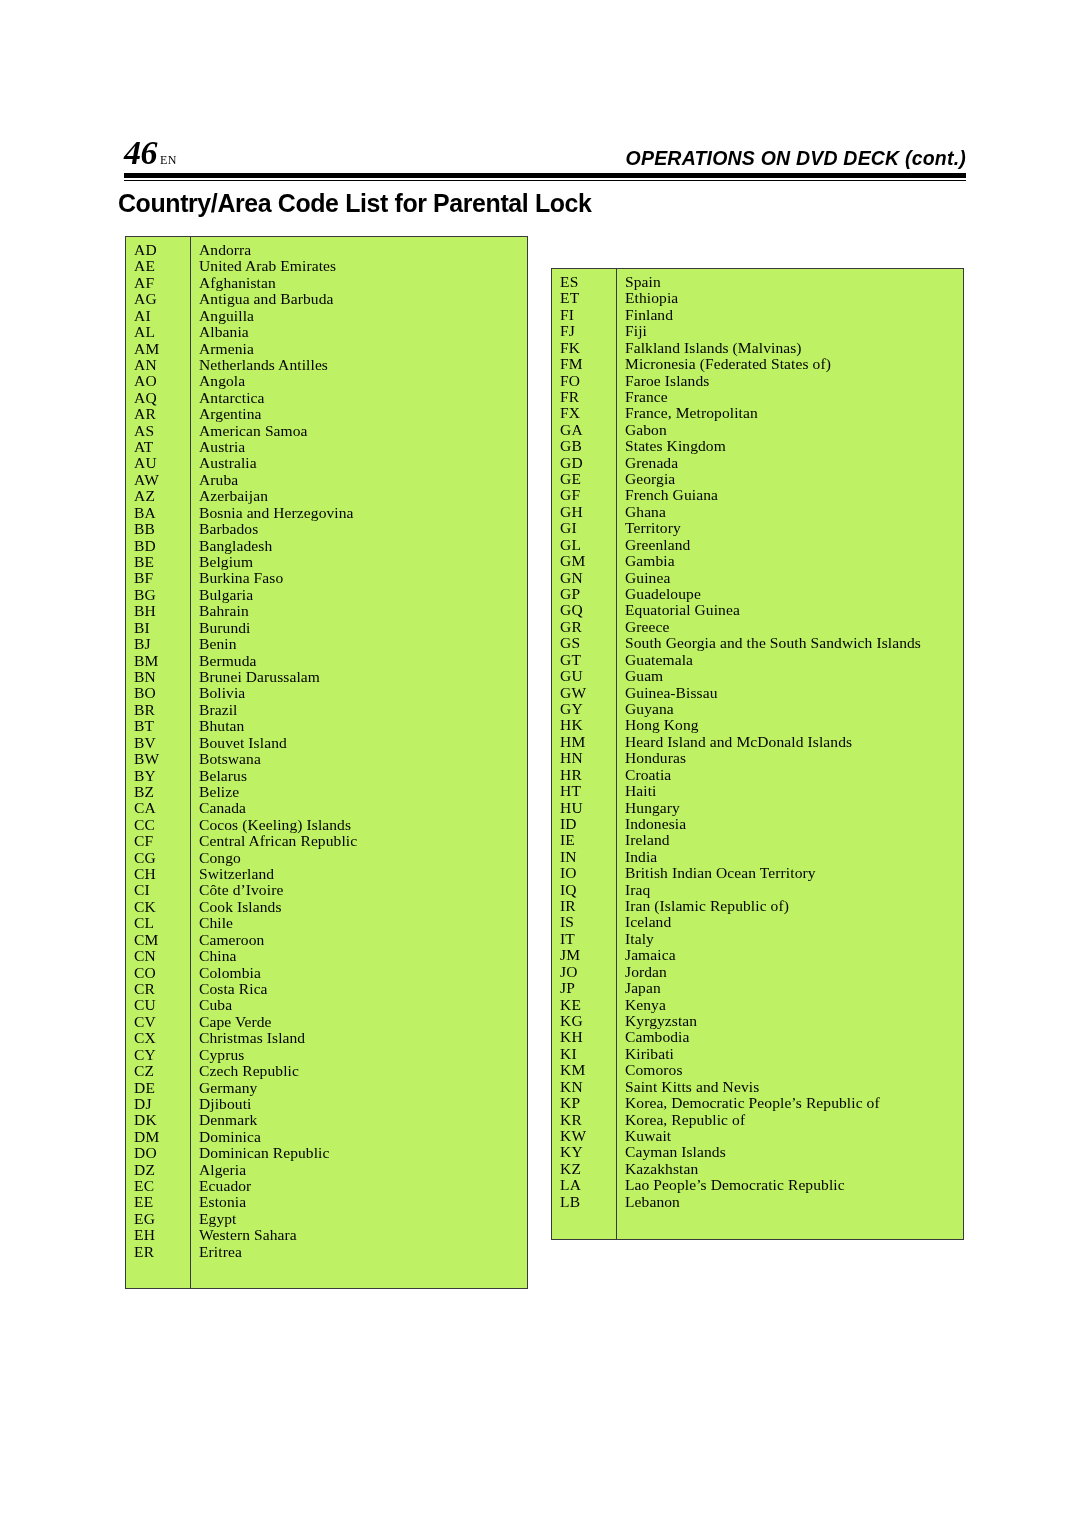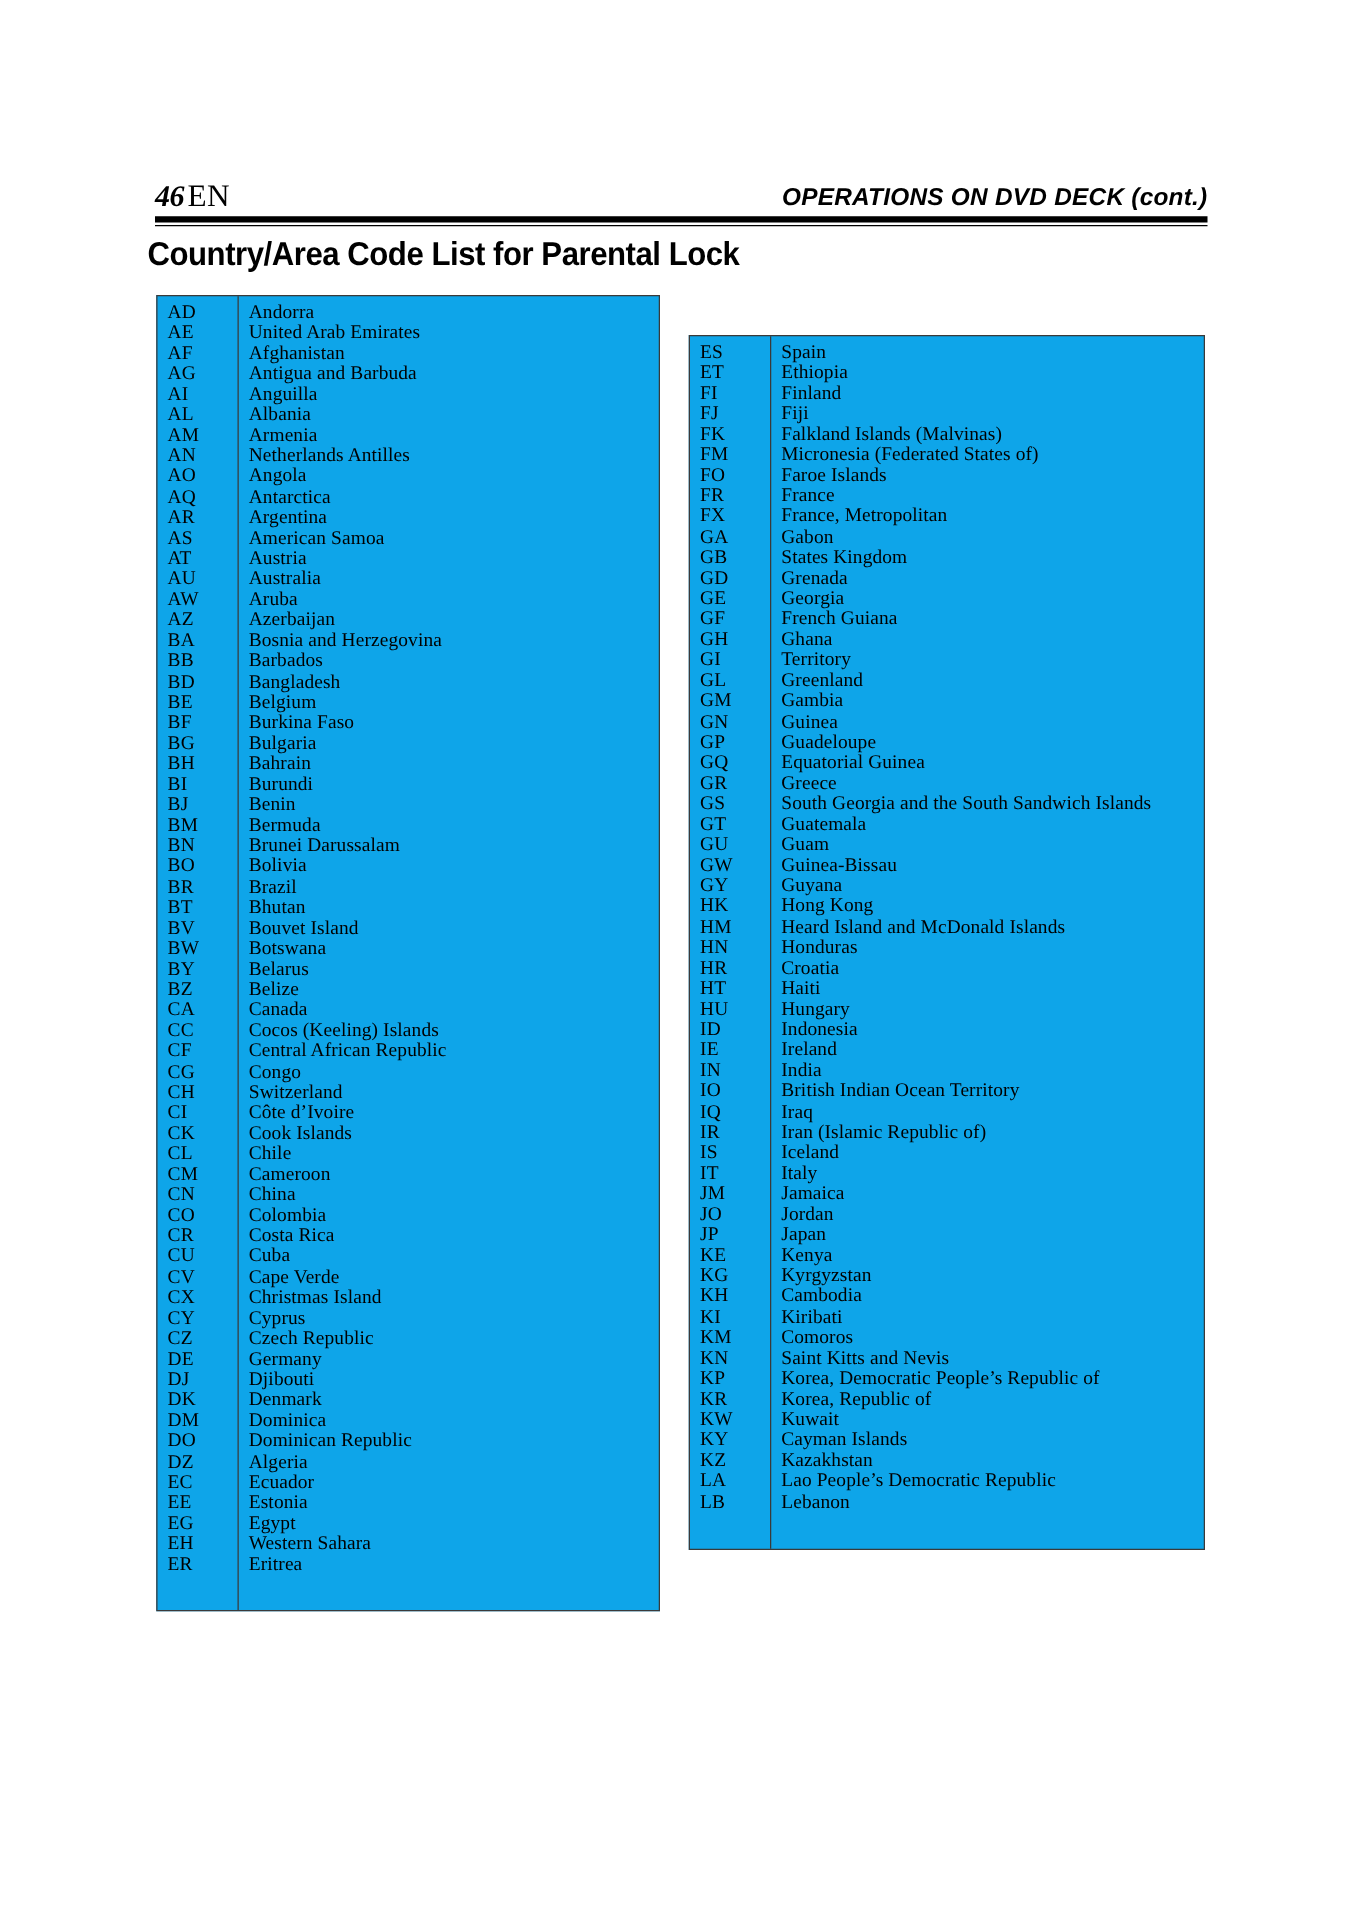--- a/index.html
+++ b/index.html
@@ -34,26 +34,26 @@
   .page-number-wrap {
     position: absolute;
     left: 0;
     bottom: 4px;
     white-space: nowrap;
   }
   .page-number {
     font-family: "Liberation Serif", serif;
     font-style: italic;
     font-weight: bold;
-    font-size: 24px;
+    font-size: 34px;
     letter-spacing: -0.5px;
   }
   .page-lang {
     font-family: "Liberation Serif", serif;
-    font-size: 25px;
+    font-size: 12px;
     font-weight: normal;
     margin-left: 3px;
     letter-spacing: 0.3px;
     text-align: center;
   }
   .header-right {
     position: absolute;
     right: 0;
     bottom: 6px;
     font-family: "Liberation Sans", sans-serif;
@@ -93,21 +93,21 @@
     white-space: nowrap;
     transform: scaleX(0.94);
     transform-origin: left center;
   }
 
   
   .code-box {
     position: absolute;
     border: 1.5px solid #3a3a3a;
     box-sizing: border-box;
-    background: #0ea5e9;
+    background: #bef264;
   }
   #box-left {
     left: 125px;
     top: 236px;
     width: 403px;
     height: 1053px;
   }
   #box-right {
     left: 551px;
     top: 236px;

